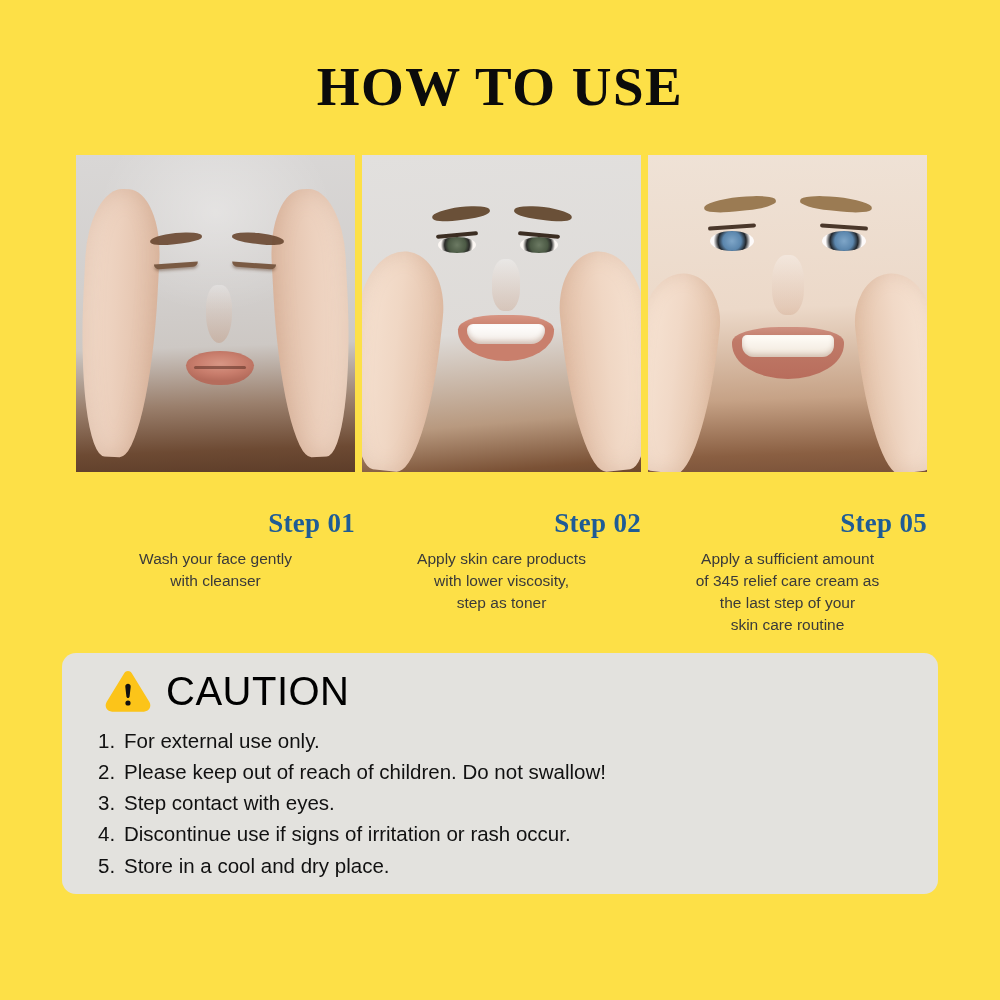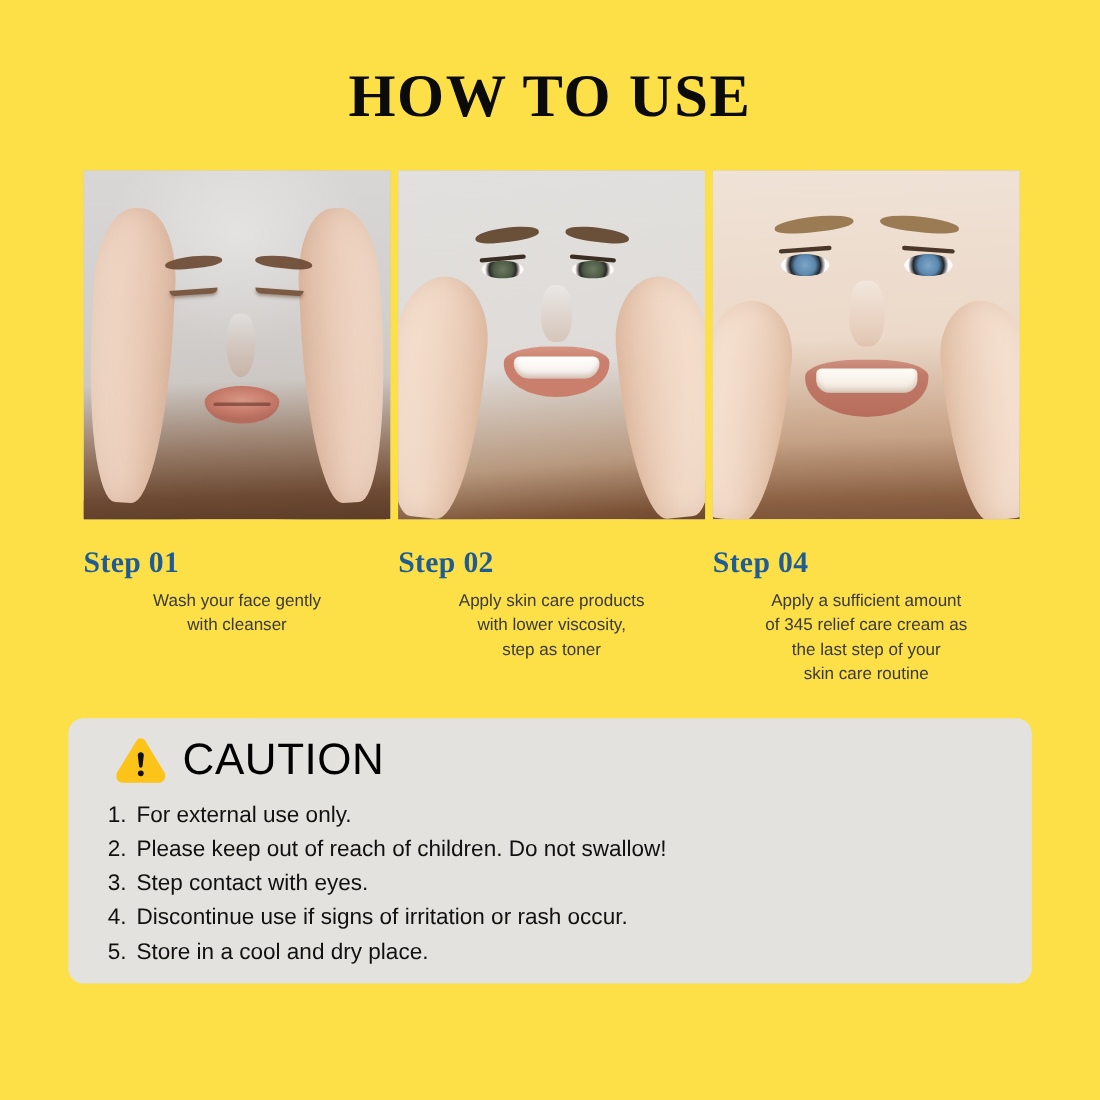--- a/index.html
+++ b/index.html
@@ -192,22 +192,22 @@
   }
   .p3 .hand.l { left:-12px; transform: rotate(7deg); }
   .p3 .hand.r { right:-12px; transform: rotate(-7deg) scaleX(-1); }
   .p3 .shine { inset:0; background:
       radial-gradient(ellipse 12% 5% at 44% 30%, rgba(255,255,255,.8), rgba(255,255,255,0) 70%),
       radial-gradient(ellipse 10% 4% at 58% 34%, rgba(255,255,255,.65), rgba(255,255,255,0) 70%);
   }
 
   
   .step-title {
-    margin-top: 24px;
-    text-align: left;
+    margin-top: 36px;
+    text-align: right;
     font-family: "Liberation Serif", "DejaVu Serif", serif;
     font-weight: 700;
     font-size: 27px;
     color: #1f5c96;
     letter-spacing: .3px;
   }
   .step-desc {
     margin-top: 9px;
     text-align: center;
     font-size: 15.5px;
@@ -313,21 +313,21 @@
         <div class="face eye r"></div>
         <div class="face lash l"></div>
         <div class="face lash r"></div>
         <div class="face nose"></div>
         <div class="face smile">
           <div class="teeth"></div>
         </div>
 
         <div class="shine"></div>
       </div>
-      <div class="step-title">Step 04</div>
+      <div class="step-title">Step 05</div>
       <div class="step-desc">Apply a sufficient amount
 of  345 relief care cream as
 the last step of your
 skin care routine</div>
     </div>
 
   </div>
 
   <div class="caution-box">
     <div class="caution-head">

